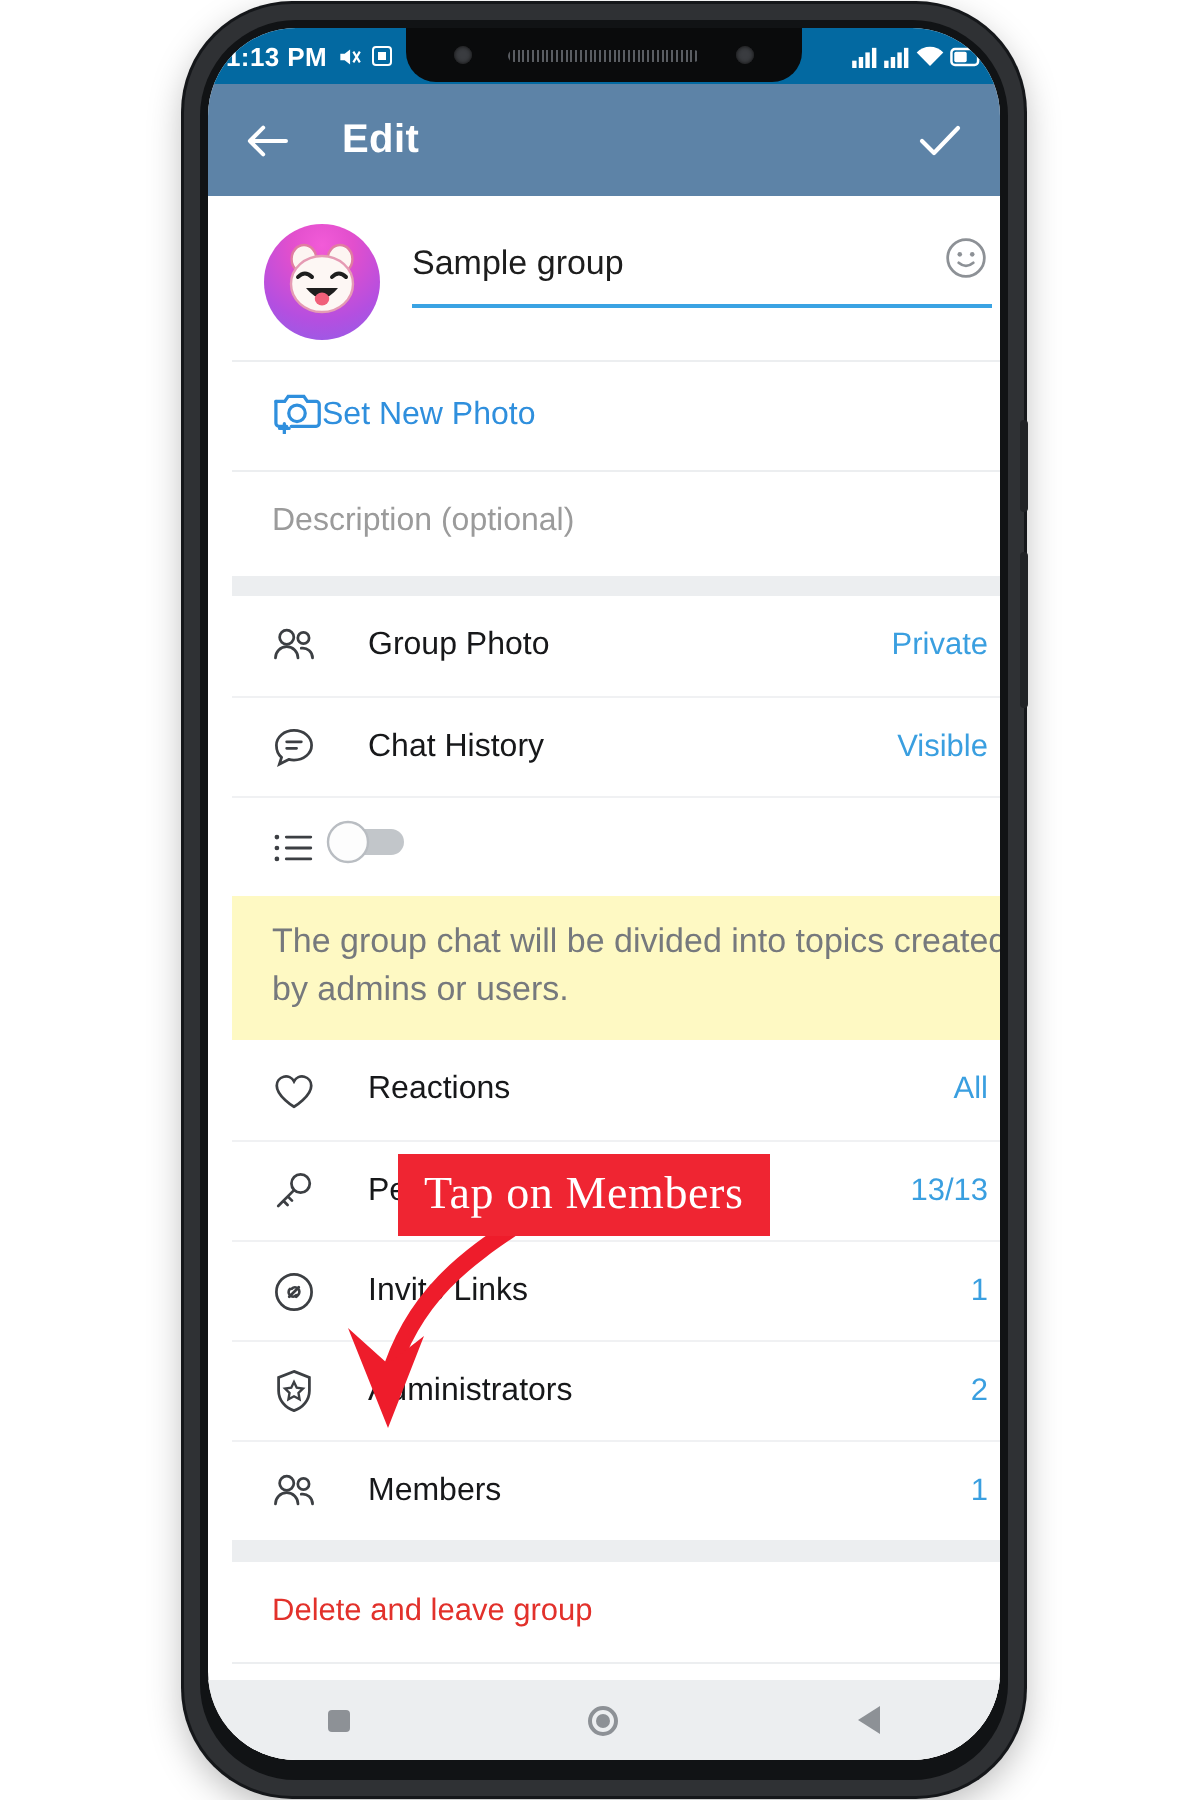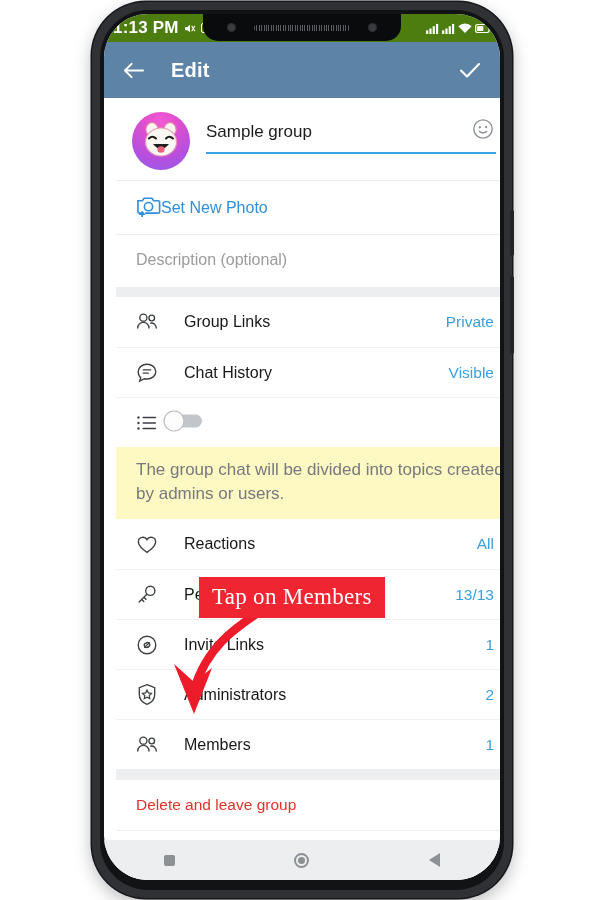--- a/index.html
+++ b/index.html
@@ -35,24 +35,24 @@
   .side-btn {
     position: absolute; right: 86px; width: 4px;
     background: #212326; border-radius: 3px;
   }
   .side-btn.b1 { top: 210px; height: 46px; }
   .side-btn.b2 { top: 276px; height: 78px; }
 
   
   .statusbar {
     position: absolute; left: 0; top: 0; width: 396px; height: 28px;
-    background: #4d7c0f;
+    background: #0369a1;
     display: flex; align-items: center; justify-content: space-between;
     padding: 0 9px;
-    color: #fff; font-size: 17px; font-weight: bold;
+    color: #fff; font-size: 13px; font-weight: bold;
     letter-spacing: .2px;
   }
   .sb-left { display:flex; align-items:center; gap:4px; }
   .sb-right { display:flex; align-items:center; gap:3px; }
   .sb-ico { display:block; }
 
   
   .notch {
     position: absolute; left: 50%; transform: translateX(-50%);
     top: 0; width: 198px; height: 27px;
@@ -294,21 +294,21 @@
 
         <div class="srow">
           <span class="ic">
             <svg width="22" height="20" viewBox="0 0 24 22">
               <circle cx="8" cy="6.2" r="3.9" fill="none" stroke="#3c3f43" stroke-width="1.5"></circle>
               <circle cx="17.2" cy="6.6" r="3.1" fill="none" stroke="#3c3f43" stroke-width="1.5"></circle>
               <path d="M1.8 17.6a6.2 6.2 0 0 1 12.4 0" fill="none" stroke="#3c3f43" stroke-width="1.5" stroke-linecap="round"></path>
               <path d="M16 12.2a5.4 5.4 0 0 1 6.2 5.4" fill="none" stroke="#3c3f43" stroke-width="1.5" stroke-linecap="round"></path>
             </svg>
           </span>
-          <span class="lbl">Group Links</span>
+          <span class="lbl">Group Photo</span>
           <span class="val">Private</span>
         </div>
 
         <div class="srow">
           <span class="ic">
             <svg width="22" height="22" viewBox="0 0 24 24">
               <path d="M12 2.4c5.3 0 9.6 3.6 9.6 8.1s-4.3 8.1-9.6 8.1c-1 0-2-.13-2.9-.37L4 20.9l1.2-3.8C3.4 15.6 2.4 13.5 2.4 10.5 2.4 6 6.7 2.4 12 2.4z" fill="none" stroke="#3c3f43" stroke-width="1.5"></path>
               <path d="M8 8.6h8M8 12.2h5.4" stroke="#3c3f43" stroke-width="1.5" stroke-linecap="round"></path>
             </svg>
           </span>

